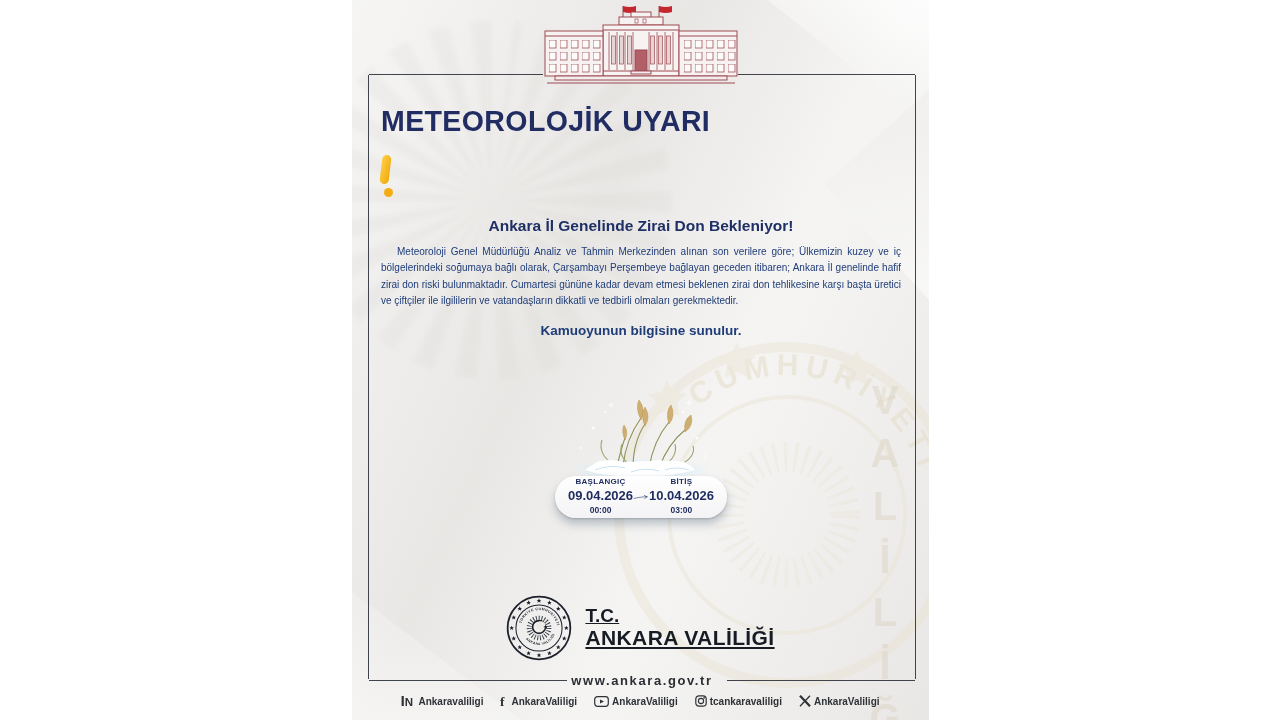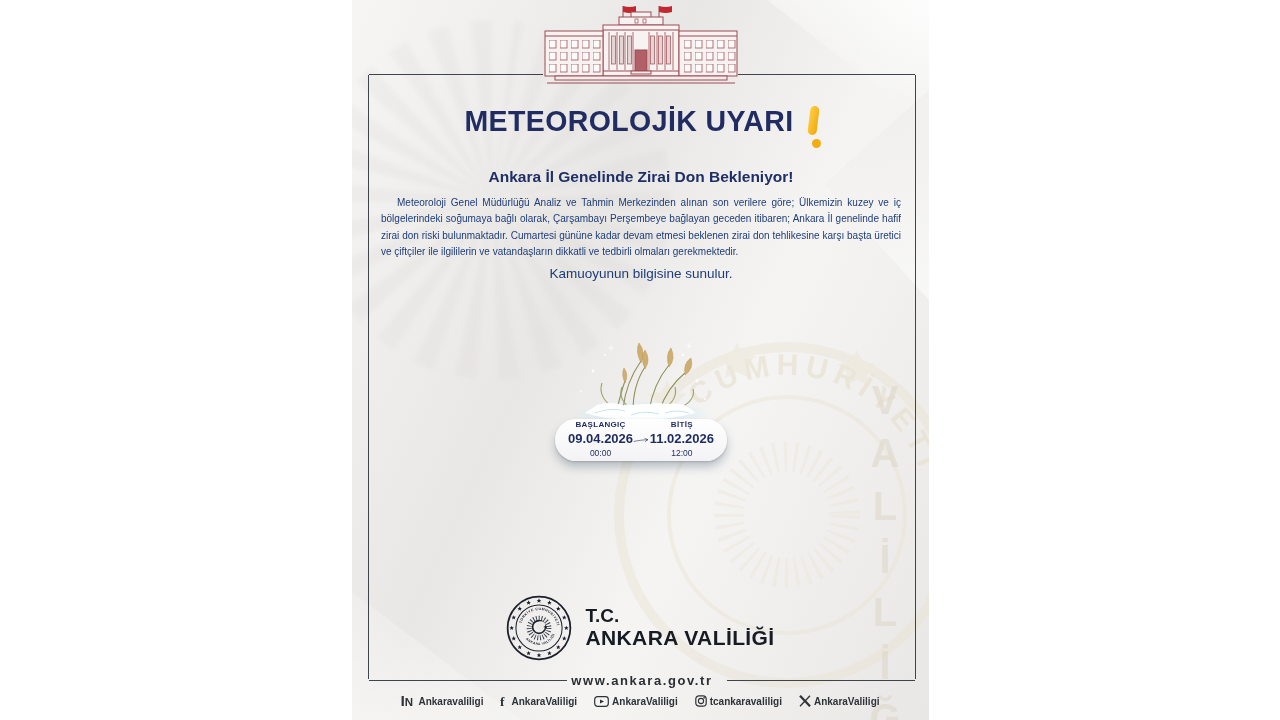--- a/index.html
+++ b/index.html
@@ -33,44 +33,44 @@
          border-left:1.5px solid #3f444c;border-right:1.5px solid #3f444c;padding-left:44px;}
   .fseg{position:absolute;height:0;border-top:1.5px solid #3f444c;}
   .fseg.tl{top:-1.5px;left:0;width:174px;}
   .fseg.tr{top:-1.5px;right:0;width:177px;}
   .fseg.bl{bottom:-1.5px;left:0;width:198px;border-top:none;border-bottom:1.5px solid #3f444c;}
   .fseg.br{bottom:-1.5px;right:0;width:188px;border-top:none;border-bottom:1.5px solid #3f444c;}
   .url{position:absolute;bottom:-9px;left:50%;transform:translateX(-50%);
        font-size:13px;font-weight:bold;letter-spacing:1.6px;color:#2b2e33;white-space:nowrap;}
   
   .content{position:absolute;left:29px;right:28px;top:0;z-index:3;}
-  .title-row{margin-top:104px;display:flex;justify-content:center;align-items:flex-start;gap:15px;}
+  .title-row{margin-top:104px;display:flex;justify-content:center;align-items:flex-start;gap:15px;flex-direction:column;}
   .title{font-size:28.5px;font-weight:bold;letter-spacing:.4px;color:#212c63;line-height:34px;
          transform:scaleY(1.04);}
   .excl{display:flex;flex-direction:column;align-items:center;margin-top:2px;}
   .excl-bar{width:9px;height:29px;border-radius:5px;transform:rotate(7deg);
             background:linear-gradient(100deg,#ffcf46,#efa90c);}
   .excl-dot{width:9px;height:9px;border-radius:50%;margin-top:4px;transform:translateX(3px);
             background:#f3ad12;}
   .headline{margin-top:20px;text-align:center;font-size:15.5px;font-weight:bold;color:#1e2f66;}
   .bodytext{margin-top:9px;text-align:justify;text-indent:16px;font-size:10px;line-height:16.4px;
             color:#1e3c78;font-weight:500;}
-  .closing{margin-top:5px;text-align:center;font-size:13.5px;color:#1e3c78;font-weight:400;}
+  .closing{margin-top:13px;text-align:center;font-size:13.5px;color:#1e3c78;font-weight:700;}
   .wheat{margin:48px auto 0;display:block;}
   .pill{position:relative;margin:-6px auto 4px;width:172px;height:42px;border-radius:21px;
         background:linear-gradient(180deg,#ffffff,#f3f3f5);
         box-shadow:0 6px 10px rgba(75,95,115,.35), 0 1px 2px rgba(0,0,0,.18);
         display:flex;align-items:center;justify-content:space-between;padding:0 13px;box-sizing:border-box;}
   .pill .col{text-align:center;color:#1d2b5f;line-height:1.3;}
   .pill .lbl{font-size:8px;font-weight:bold;letter-spacing:.3px;}
   .pill .date{font-size:13px;font-weight:bold;}
-  .pill .time{font-size:8.5px;font-weight:normal;}
+  .pill .time{font-size:8.5px;font-weight:bold;}
   .org{position:absolute;left:0;right:0;top:595px;display:flex;justify-content:center;align-items:center;
        gap:13px;z-index:3;}
-  .org-text{color:#171b24;line-height:1.08;}
+  .org-text{color:#171b24;line-height:1.08;text-decoration:underline;}
   .org-prefix{font-size:19px;font-weight:bold;}
   .org-name{font-size:21px;font-weight:bold;letter-spacing:.4px;}
   .social{position:absolute;left:0;right:0;bottom:13px;display:flex;justify-content:center;
           align-items:center;gap:17px;z-index:3;}
   .soc{display:flex;align-items:center;gap:3px;font-size:10px;font-weight:bold;color:#2e3237;}
   .soc svg{display:block;}
 </style>
 </head>
 <body>
 
@@ -236,22 +236,22 @@
         <div class="col">
           <div class="lbl">BAŞLANGIÇ</div>
           <div class="date">09.04.2026</div>
           <div class="time">00:00</div>
         </div>
         <svg width="34" height="12" viewBox="0 0 34 12">
           <path d="M2,9 C11,7 21,5.5 30,5.5 M30,5.5 l-5.5,-2.8 M30,5.5 l-5,3.8" stroke="#1d2b5f" stroke-width="1.2" fill="none" stroke-linecap="round"></path>
         </svg>
         <div class="col">
           <div class="lbl">BİTİŞ</div>
-          <div class="date">11.02.2026</div>
-          <div class="time">12:00</div>
+          <div class="date">10.04.2026</div>
+          <div class="time">03:00</div>
         </div>
       </div>
     </div>
 
     <div class="org">
       <svg width="66" height="66" viewBox="0 0 64 64">
         <defs>
           <polygon id="st" points="0,-2.3 0.68,-0.75 2.2,-0.75 1,0.28 1.45,1.9 0,0.95 -1.45,1.9 -1,0.28 -2.2,-0.75 -0.68,-0.75"></polygon>
           <path id="arcT" d="M 14.5,32 A 17.5,17.5 0 0 1 49.5,32" fill="none"></path>
           <path id="arcB" d="M 15.5,32 A 16.5,16.5 0 0 0 48.5,32" fill="none"></path>

